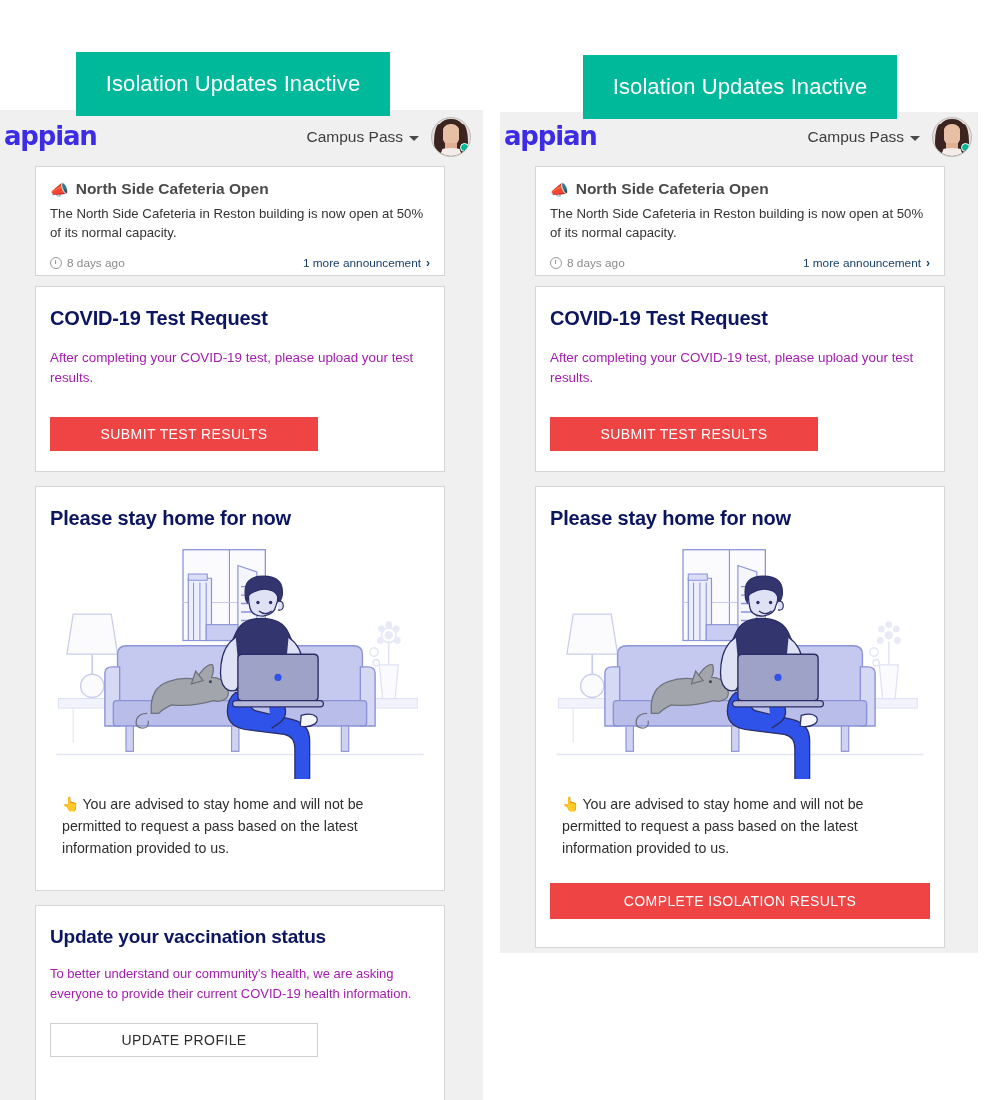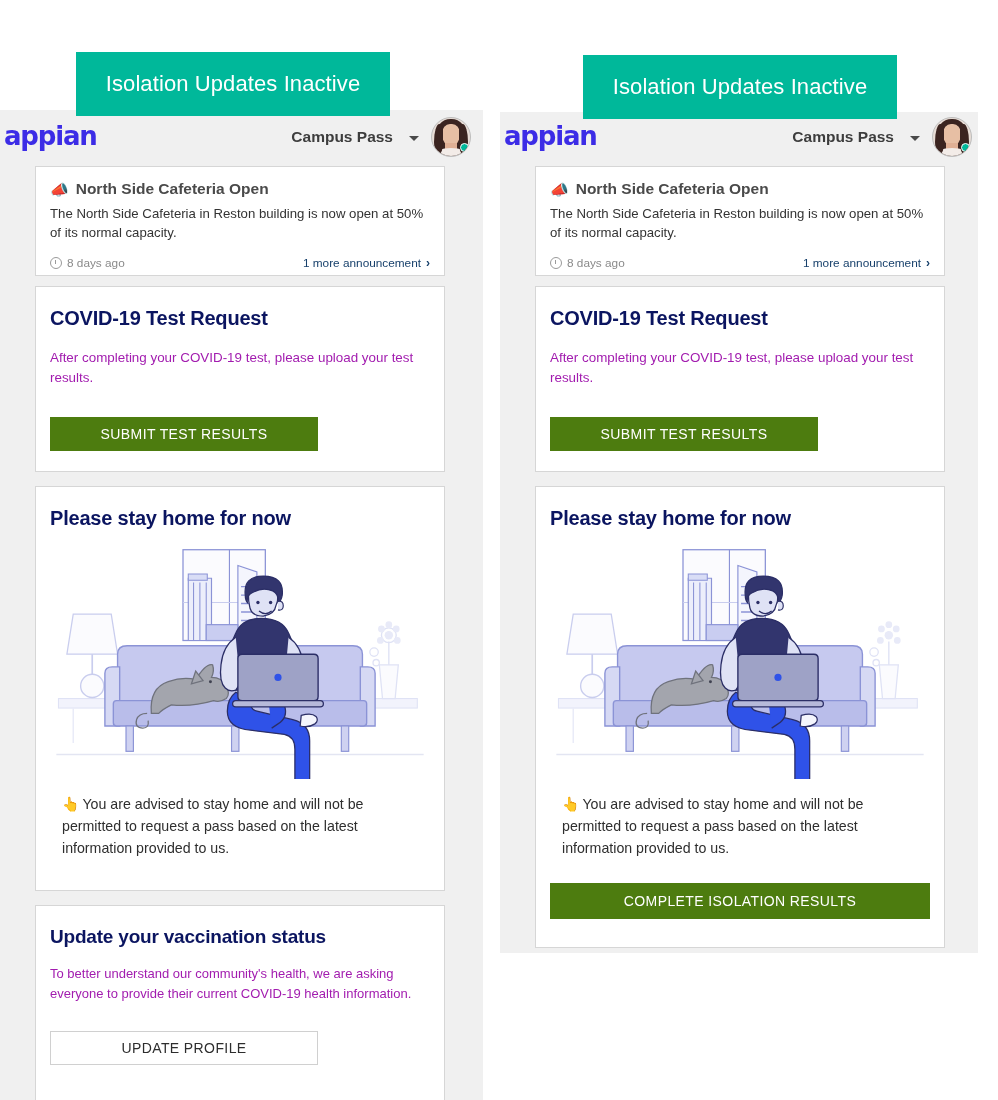--- a/index.html
+++ b/index.html
@@ -43,22 +43,22 @@
     position:absolute;
   }
   #header-left .logo{left:4px;top:11px;}
   #header-right .logo{left:4px;top:11px;}
 
   .hdr-right{position:absolute;right:0;top:0;height:50px;display:flex;align-items:center;}
   #header-left .hdr-right{right:12px;}
   #header-right .hdr-right{right:6px;}
 
   .hdr-link{
-    font-size:15.5px;font-weight:700;color:#3d3d3d;
-    display:flex;align-items:center;gap:16px;cursor:pointer;
+    font-size:15.5px;font-weight:400;color:#3d3d3d;
+    display:flex;align-items:center;gap:6px;cursor:pointer;
   }
   .caret{
     width:0;height:0;border-left:5px solid transparent;border-right:5px solid transparent;
     border-top:5px solid #4a4a4a;display:inline-block;margin-top:3px;
   }
   .avatar{
     width:38px;height:38px;border-radius:50%;margin-left:12px;
     border:1px solid #bdbdbd;position:relative;overflow:hidden;
     background:#e8ddd6;cursor:pointer;flex:none;
   }
@@ -105,21 +105,21 @@
   .ann-more{font-size:11.8px;color:#17406b;display:flex;align-items:center;gap:5px;cursor:pointer;font-weight:400;margin-left:40px;}
   .chev{font-size:12px;font-weight:700;color:#17406b;}
 
   .card-h{
     font-size:20px;font-weight:700;color:#0b1560;margin:0 0 18px 0;letter-spacing:-.2px;
   }
   .card-p{font-size:13.4px;color:#a21caf;line-height:1.5;margin:0;}
 
   .btn-primary{
     display:flex;align-items:center;justify-content:center;
-    background:#4d7c0f;color:#fff;font-size:14px;letter-spacing:.4px;
+    background:#ef4444;color:#fff;font-size:14px;letter-spacing:.4px;
     height:34px;border:none;cursor:pointer;box-sizing:border-box;
     font-family:"Liberation Sans", sans-serif;
   }
   .btn-secondary{
     display:flex;align-items:center;justify-content:center;
     background:#fff;color:#2d2d2d;font-size:14px;letter-spacing:.4px;
     height:34px;border:1px solid #d0d0d0;cursor:pointer;box-sizing:border-box;
     font-family:"Liberation Sans", sans-serif;
   }
 
@@ -281,21 +281,21 @@
       <p class="advisory">
         <span class="hand">👆</span><span>You are advised to stay home and will not be permitted to request a pass based on the latest information provided to us.</span>
       </p>
     </div>
   </div>
 
   <div class="card" style="left:35px;top:905px;width:410px;height:211px;">
     <div class="card-inner" style="padding:20px 14px 14px 14px;">
       <h2 class="card-h" style="font-size:19px;margin-bottom:16px;">Update your vaccination status</h2>
       <p class="card-p" style="font-size:13px;">To better understand our community's health, we are asking everyone to provide their current COVID-19 health information.</p>
-      <button class="btn-secondary" style="width:268px;margin-top:28px;">UPDATE PROFILE</button>
+      <button class="btn-secondary" style="width:268px;margin-top:20px;">UPDATE PROFILE</button>
     </div>
   </div>
 
   <div class="panel" id="panel-right"></div>
 
   <div class="banner" id="banner-right">
     <span>Isolation Updates Inactive</span>
   </div>
 
   <div class="appheader" id="header-right">

